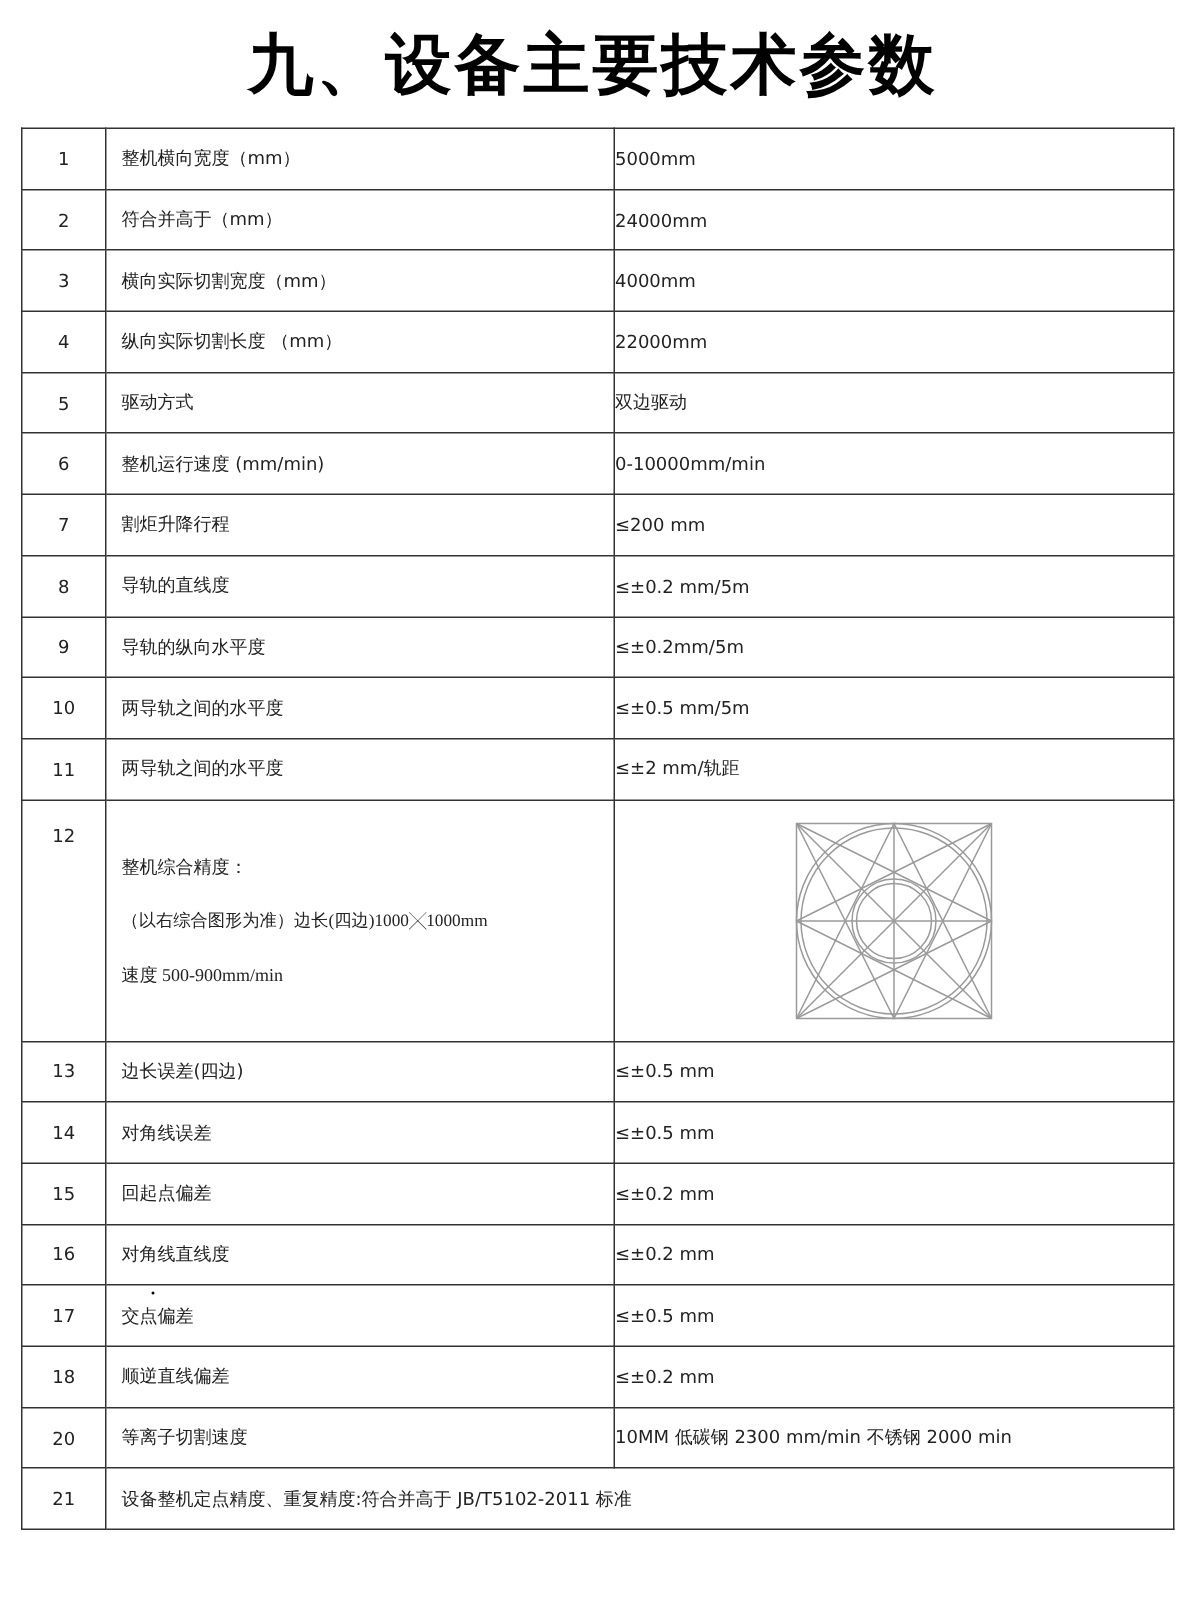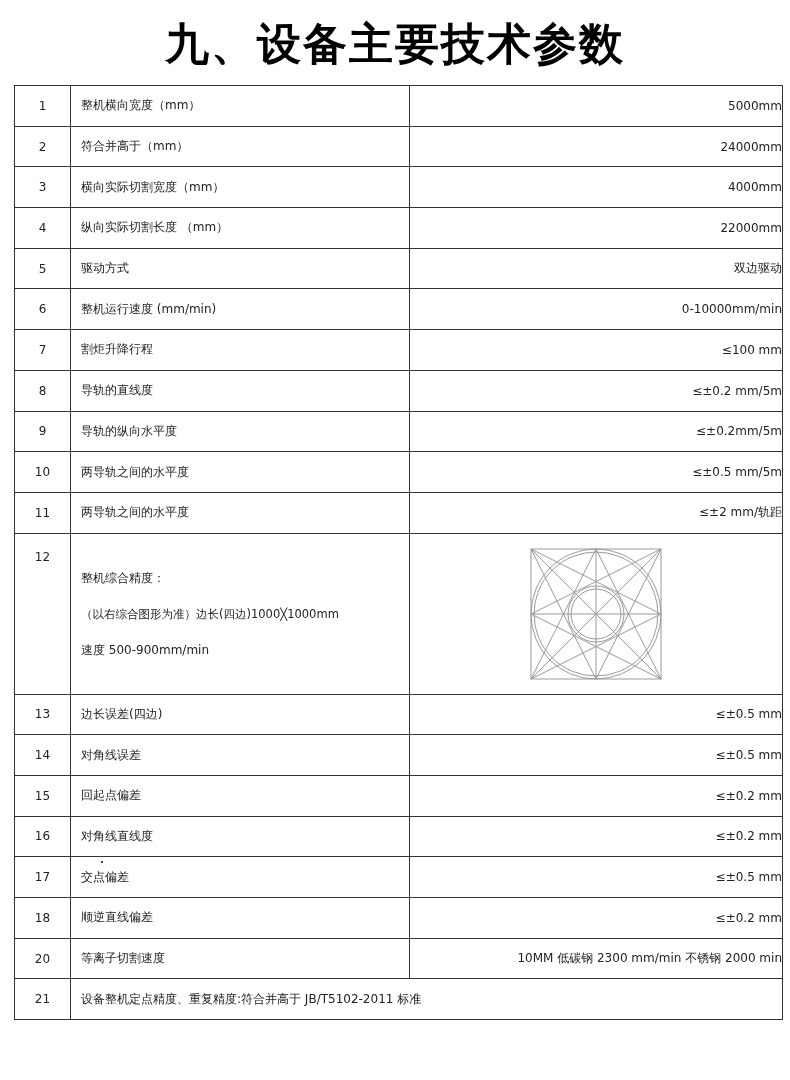--- a/index.html
+++ b/index.html
@@ -6,25 +6,25 @@
   body { width: 790px; height: 1080px; position: relative; overflow: hidden;
          font-family: "DejaVu Sans", "Liberation Sans", sans-serif; color: #222; }
   .title { position: absolute; left: 0; top: 14px; width: 790px; text-align: center;
            font-size: 44px; font-weight: bold; letter-spacing: 2px; color: #000;
            font-family: "DejaVu Sans", sans-serif; line-height: 60px; }
   table.spec { position: absolute; left: 14px; top: 85px; width: 769px;
                border-collapse: collapse; table-layout: fixed; }
   table.spec td { border: 1.5px solid #333; font-size: 12px; padding: 0; vertical-align: middle; }
   td.no { width: 55px; text-align: center; }
   td.name { width: 328px; padding-left: 10px !important; }
-  td.val { text-align: right; }
+  td.val { text-align: left; }
   tr.r { height: 40.7px; }
   tr.r12 { height: 161px; padding-left: 16px; }
   tr.r12 td.no { vertical-align: top; padding-top: 16px !important; }
-  .r12name div { line-height: 36px; }
+  .r12name div { line-height: 36px; font-family: Liberation Serif, serif; }
   .r21 td.name { }
   .dot { position: absolute; left: 101px; top: 861px; width: 2px; height: 2px; background: #000; border-radius: 1px; }
   .fig { display: block; margin: 0 auto; }
 </style>
 </head>
 <body>
 
 <div class="title">九、设备主要技术参数</div>
 
 <table class="spec">
@@ -55,21 +55,21 @@
       <td class="val">双边驱动</td>
     </tr>
     <tr class="r">
       <td class="no">6</td>
       <td class="name">整机运行速度 (mm/min)</td>
       <td class="val">0-10000mm/min</td>
     </tr>
     <tr class="r">
       <td class="no">7</td>
       <td class="name">割炬升降行程</td>
-      <td class="val">≤100 mm</td>
+      <td class="val">≤200 mm</td>
     </tr>
     <tr class="r">
       <td class="no">8</td>
       <td class="name">导轨的直线度</td>
       <td class="val">≤±0.2 mm/5m</td>
     </tr>
     <tr class="r">
       <td class="no">9</td>
       <td class="name">导轨的纵向水平度</td>
       <td class="val">≤±0.2mm/5m</td>

